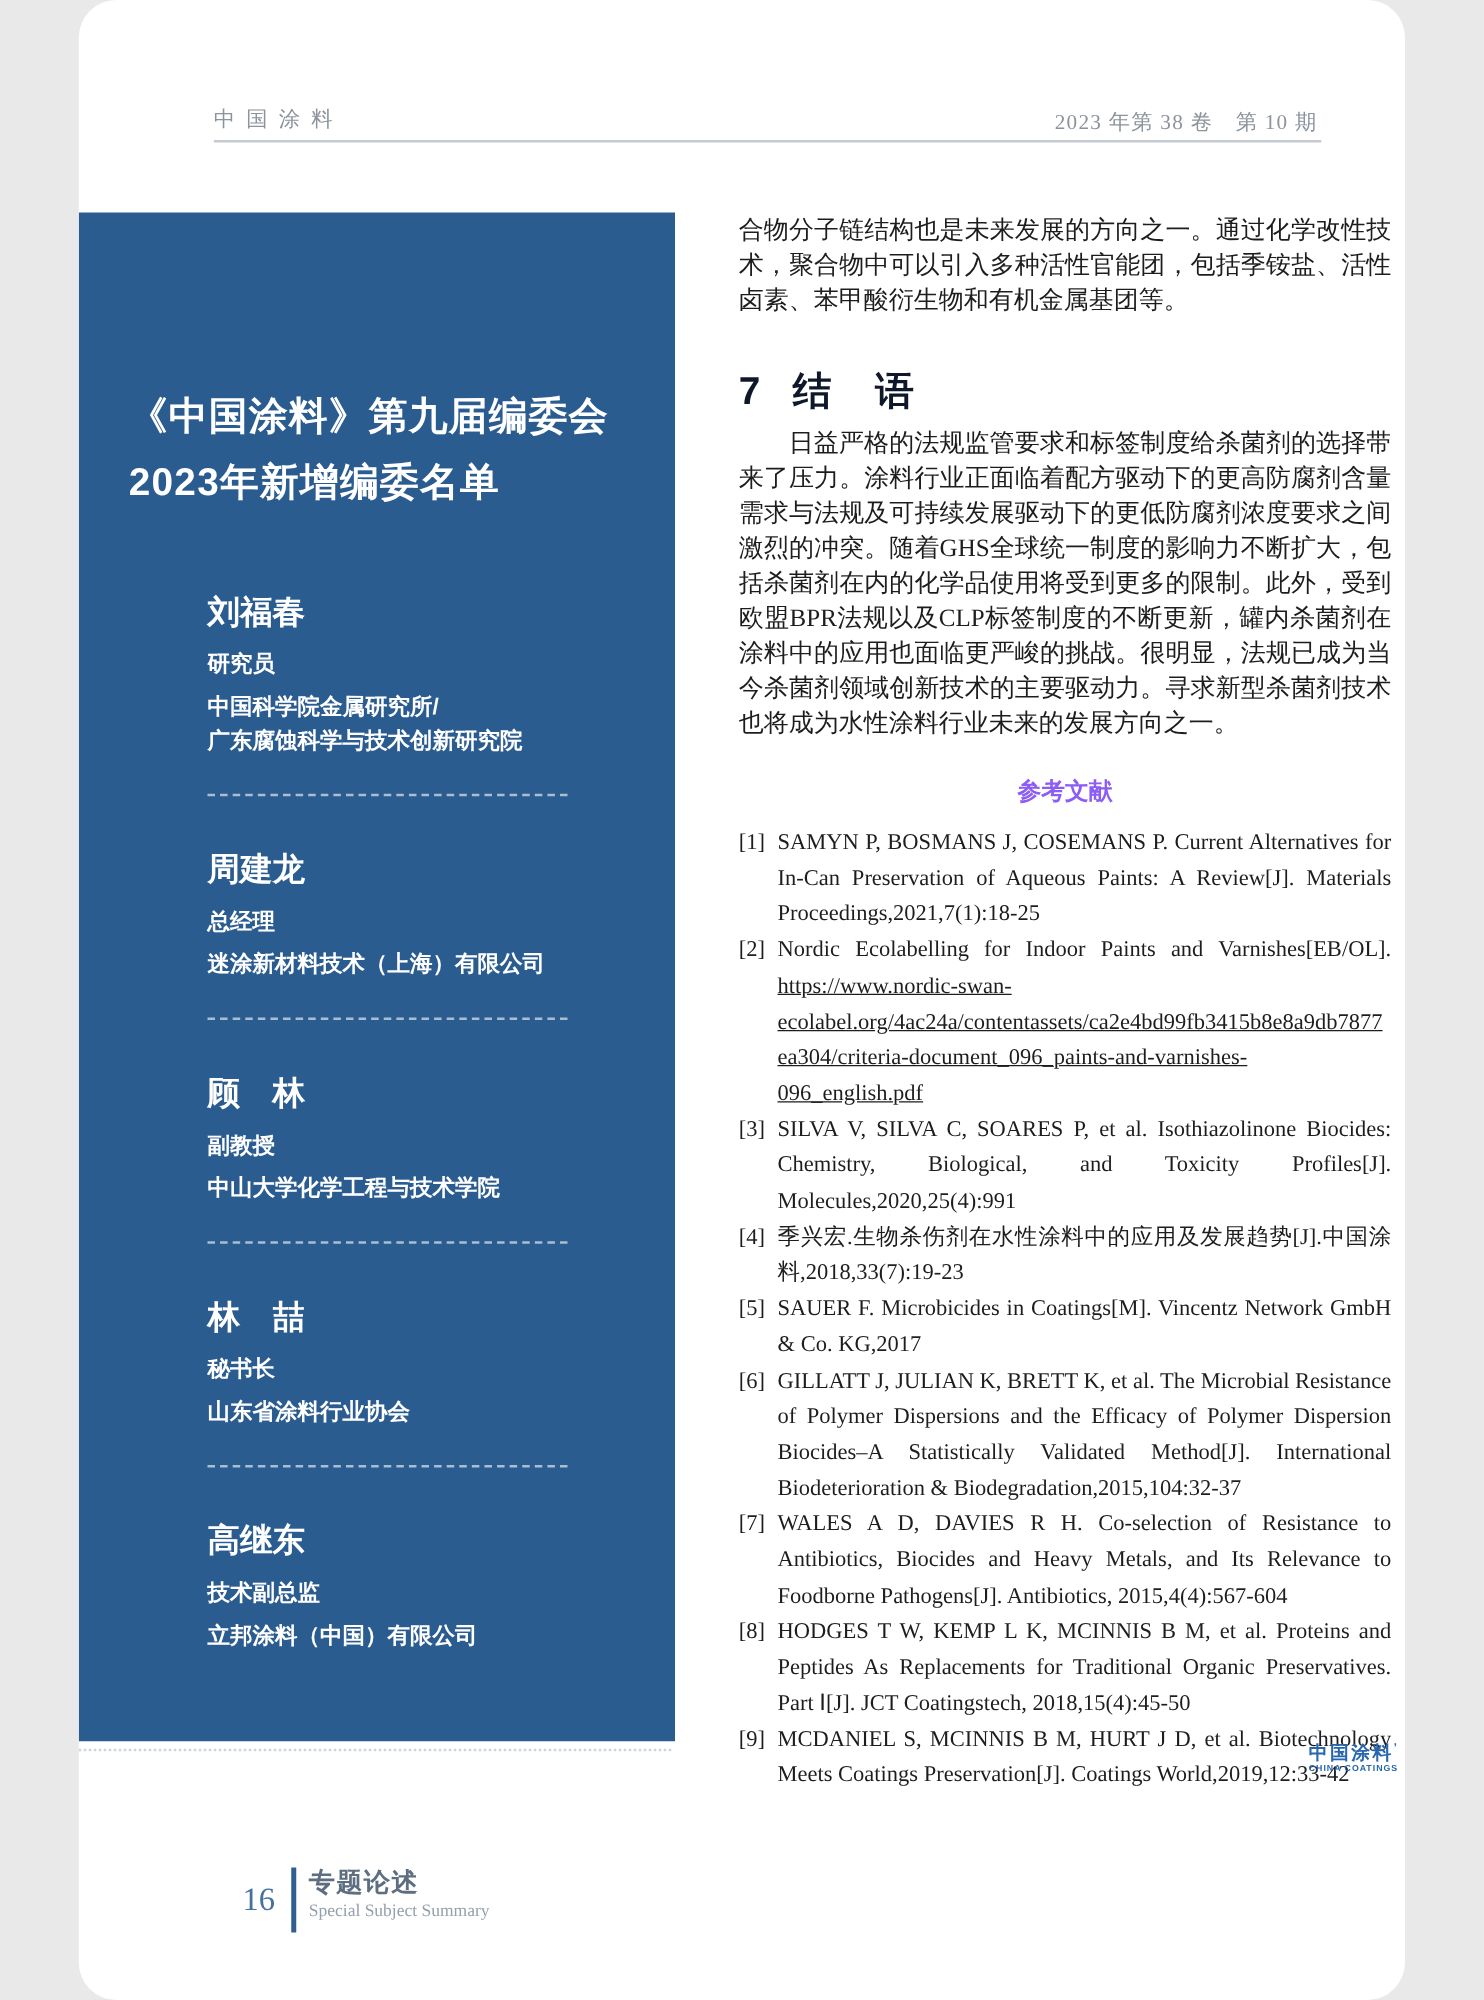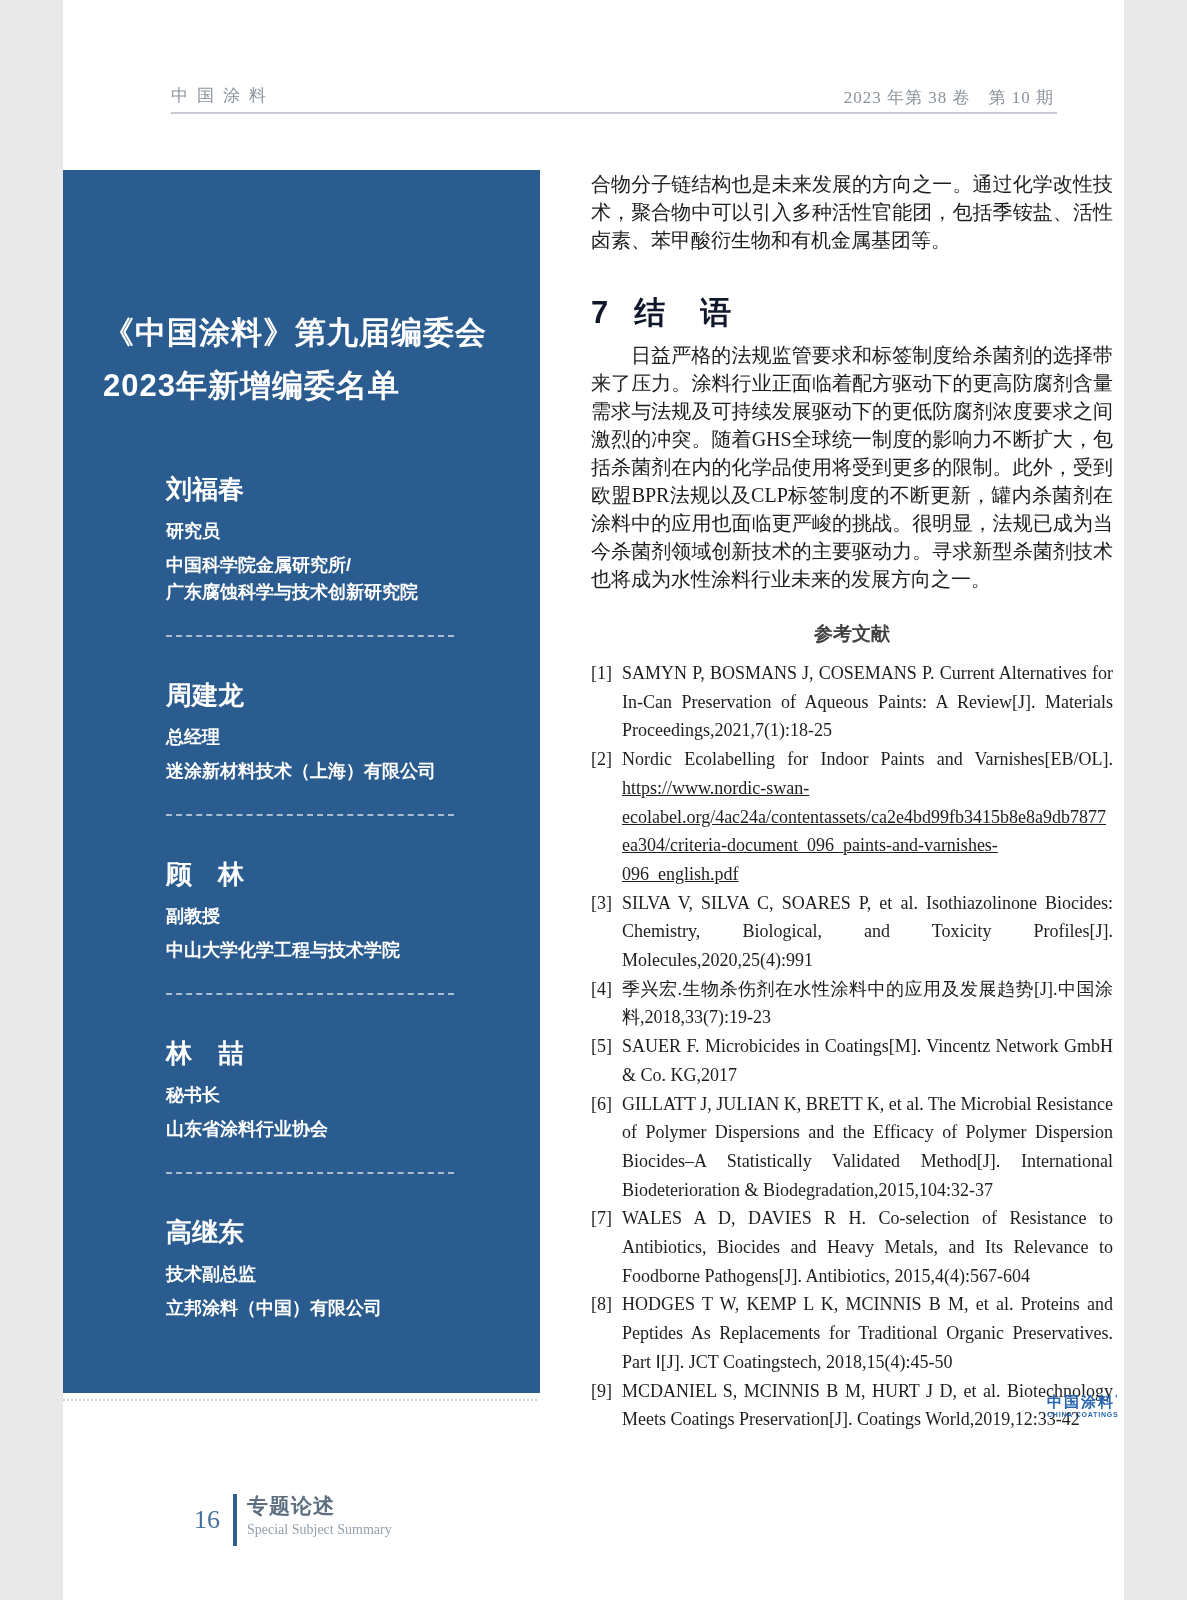--- a/index.html
+++ b/index.html
@@ -4,20 +4,21 @@
 <style>
   html,body{margin:0;padding:0;background:#e9e9e9;}
   .page{
     position:relative;
     width:1061px;height:1600px;
     background:#ffffff;
     font-family:"Liberation Serif", serif;
     color:#1d1d1f;
     overflow:hidden;
     margin:0 auto;
+    border-radius:30px;
   }
   
   .hdr-left{
     position:absolute;left:108px;top:84px;
     font-size:17px;color:#8c939c;letter-spacing:9px;
   }
   .hdr-right{
     position:absolute;right:70px;top:86px;
     font-size:17px;color:#8c939c;letter-spacing:1px;
   }
@@ -66,21 +67,21 @@
   .sec-head .sec-num{margin-right:26px;}
   .sec-head .sec-ttl{letter-spacing:2px;}
   .p-sec{
     margin-top:13px;
     font-size:20px;line-height:28px;text-align:justify;text-indent:2em;
     color:#1d1d1f;
   }
   .ref-title{
     margin-top:29px;text-align:center;
     font-family:"Liberation Sans", sans-serif;
-    font-weight:bold;font-size:19px;line-height:24px;color:#404040;
+    font-weight:bold;font-size:19px;line-height:24px;color:#8b5cf6;
   }
   ol.refs{
     list-style:none;margin:13px 0 0 0;padding:0;
     font-size:18px;line-height:28.7px;color:#1d1d1f;
   }
   ol.refs li{
     position:relative;padding-left:31px;
     text-align:justify;overflow-wrap:anywhere;
   }
   ol.refs .num{position:absolute;left:0;top:0;}

